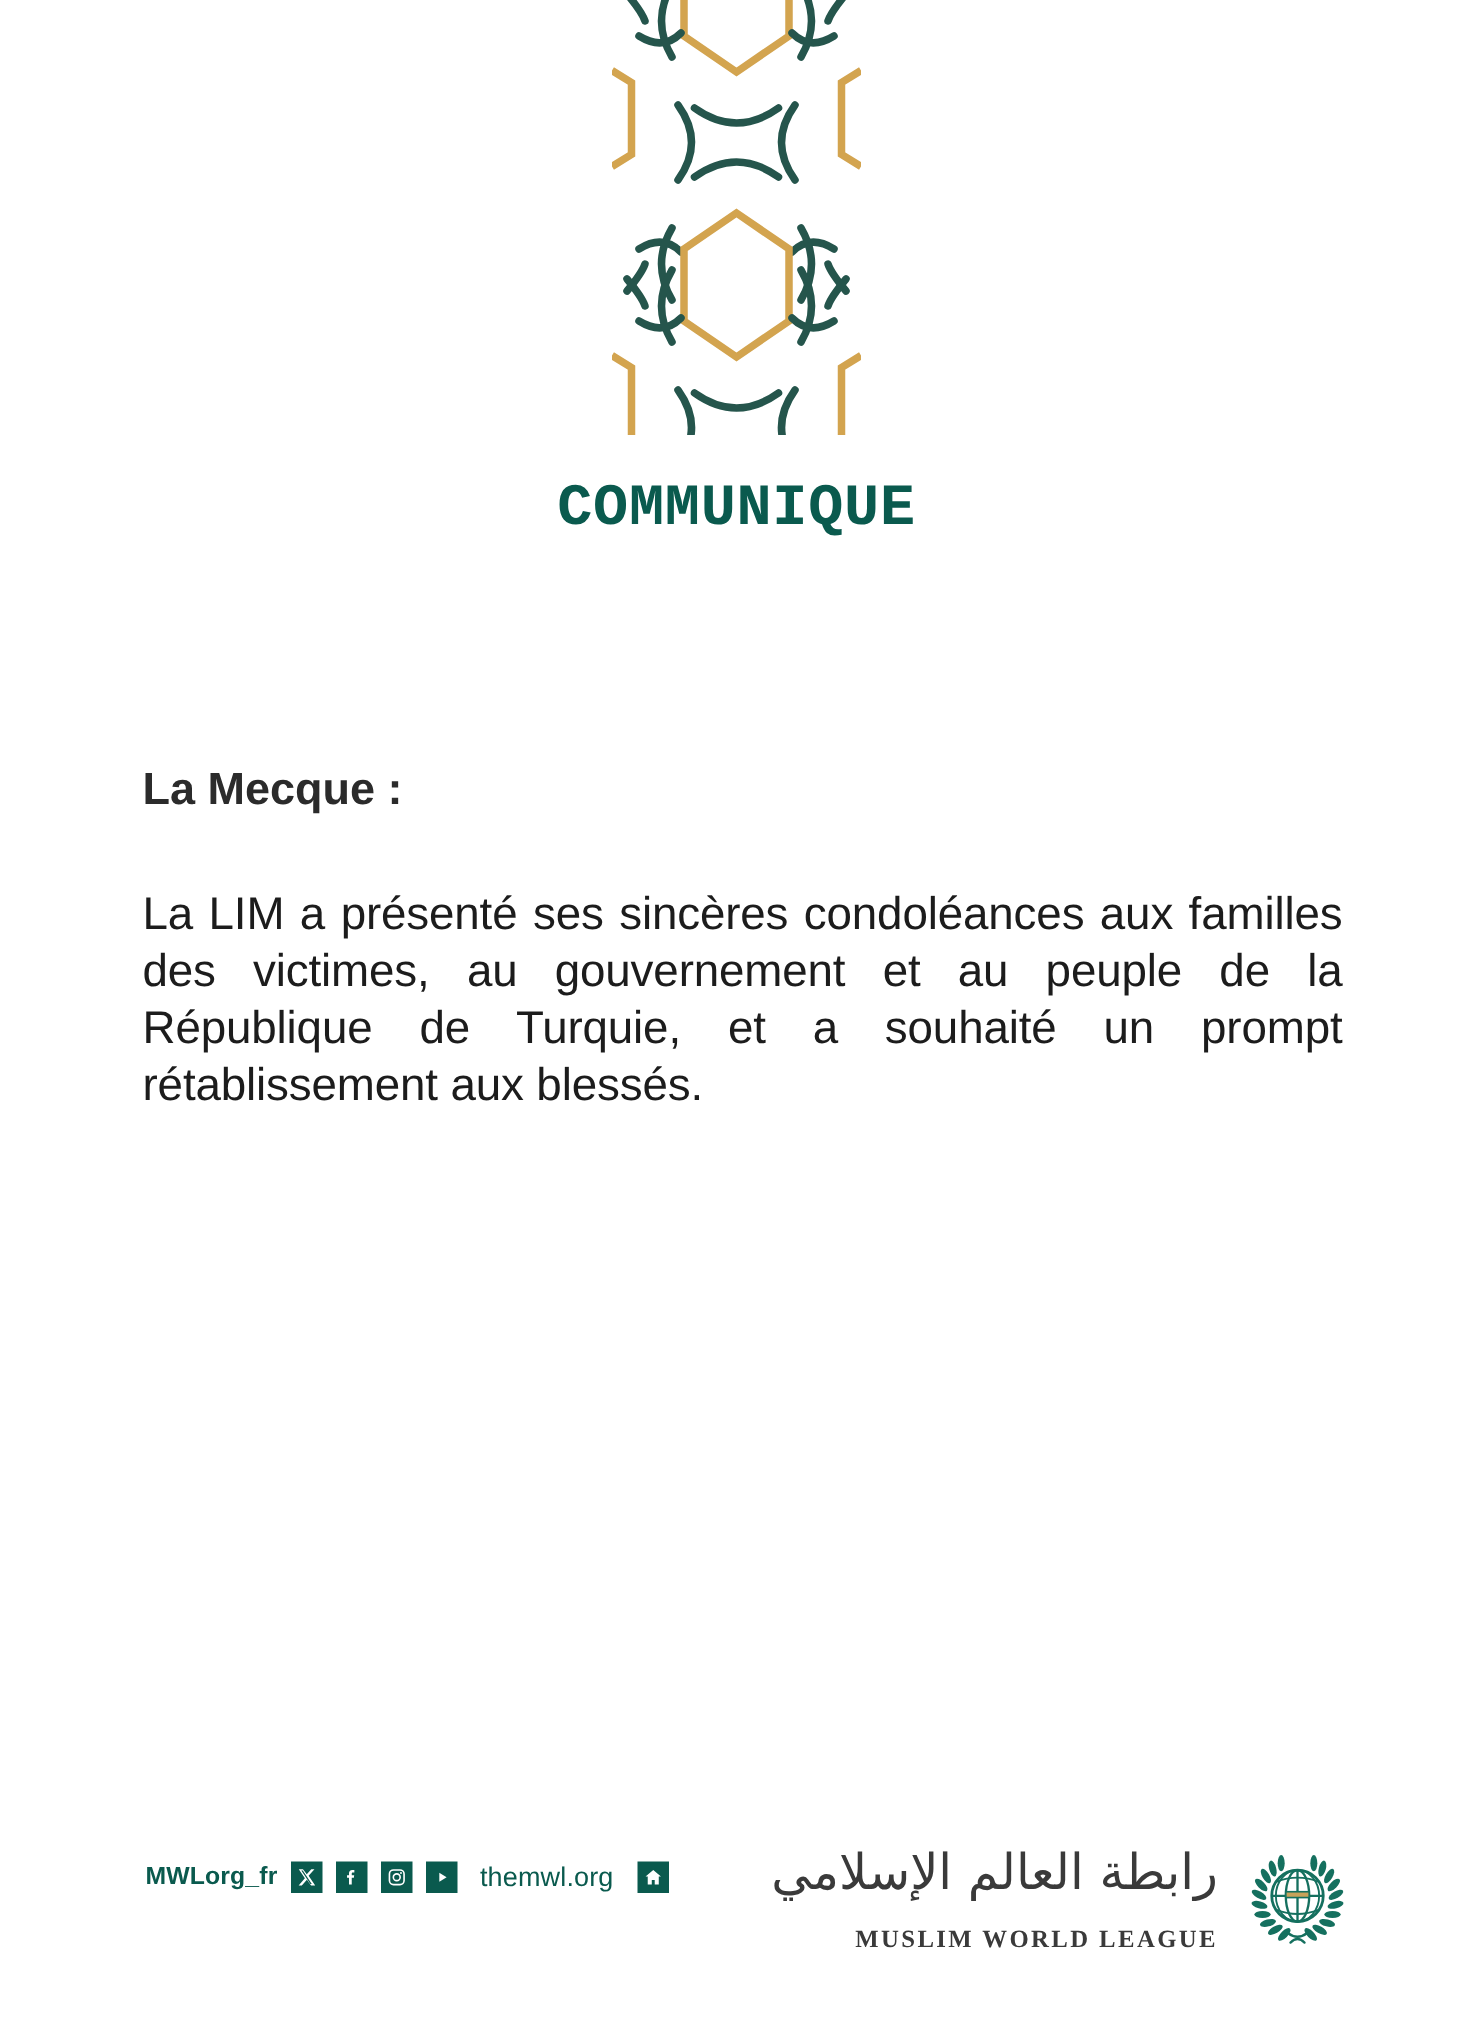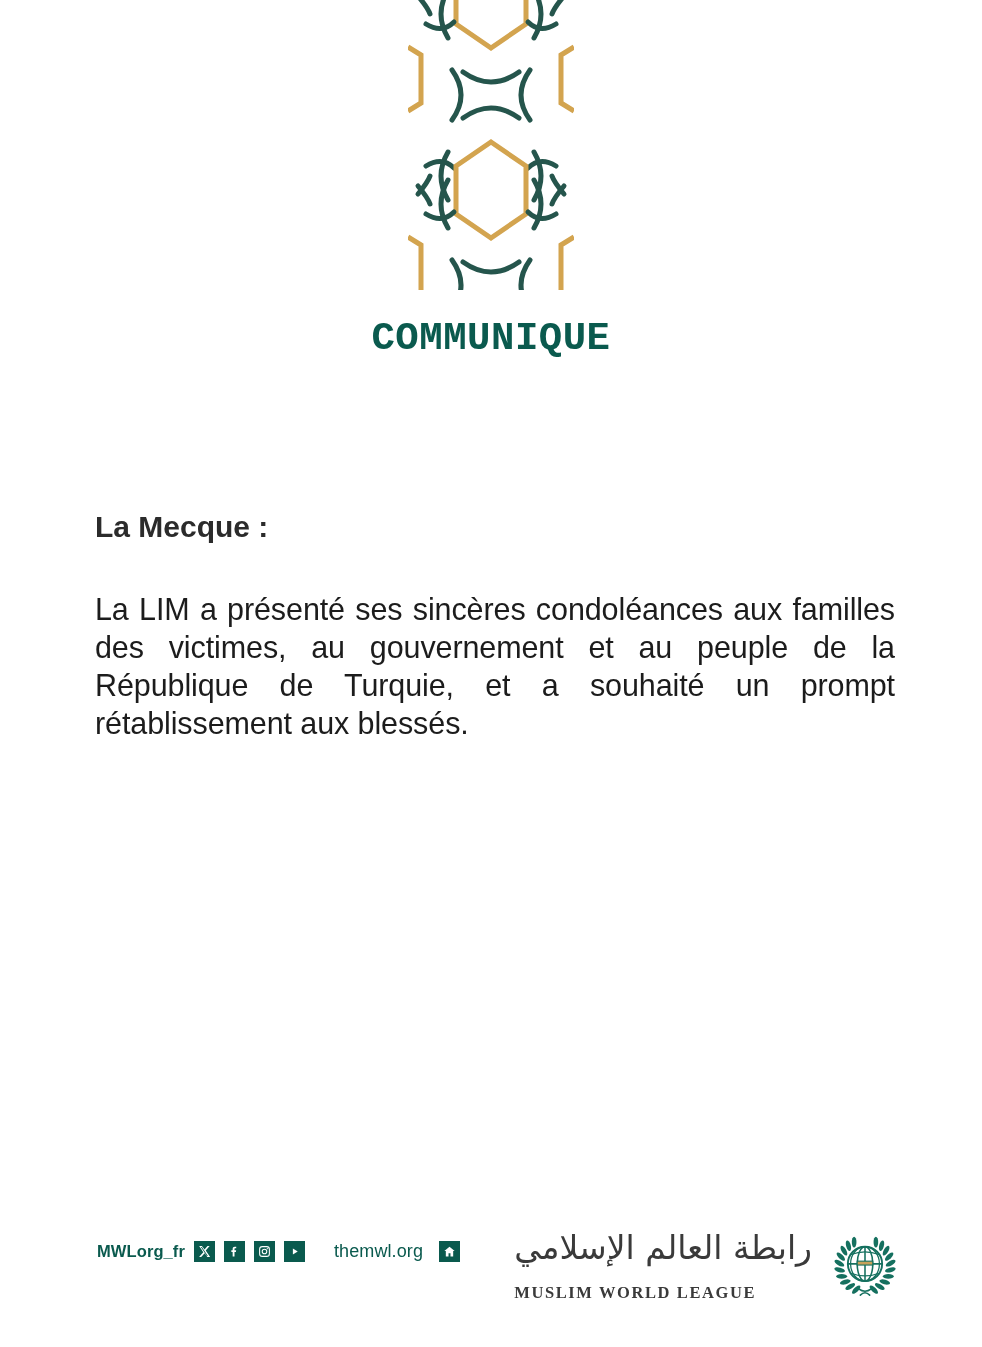--- a/index.html
+++ b/index.html
@@ -87,21 +87,21 @@
   .handle-text {
     font-size: 16.5px;
     font-weight: bold;
     color: #0a5a4e;
     letter-spacing: 0.1px;
   }
   .site-text {
     font-size: 18px;
     color: #0a5a4e;
     letter-spacing: 0.1px;
-    margin-left: 20px;
+    margin-left: 6px;
   }
   .sicon {
     width: 21px;
     height: 21px;
     background: #0a5a4e;
     display: inline-flex;
     align-items: center;
     justify-content: center;
     color: #ffffff;
     flex: 0 0 auto;
@@ -114,21 +114,21 @@
     position: absolute;
     right: 78px;
     top: 0px;
     display: flex;
     align-items: center;
     gap: 14px;
   }
   #logo-wordmark {
     display: flex;
     flex-direction: column;
-    align-items: flex-start;
+    align-items: flex-end;
     justify-content: center;
   }
   #logo-arabic {
     font-size: 33px;
     line-height: 1.05;
     color: #3a3a3a;
     font-family: "DejaVu Sans", sans-serif;
     direction: rtl;
     white-space: nowrap;
   }

